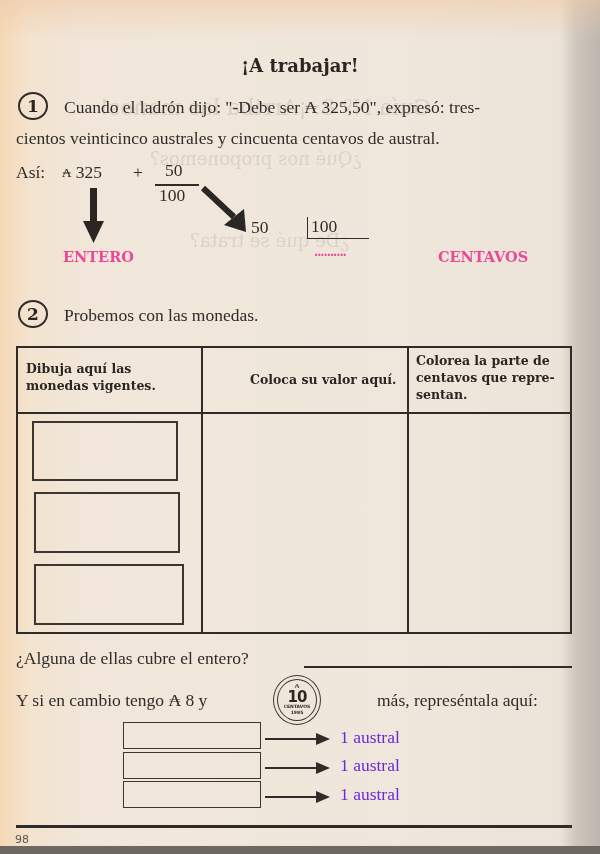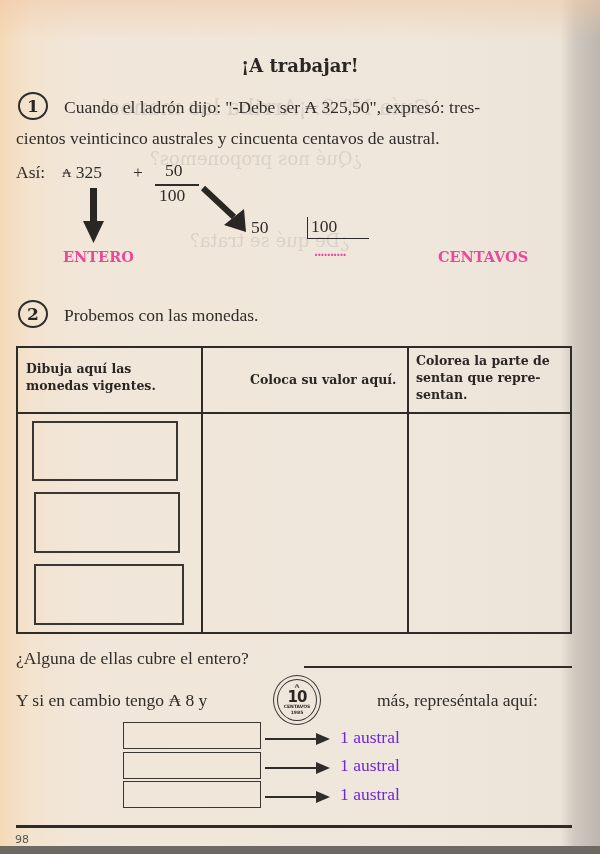--- a/index.html
+++ b/index.html
@@ -151,21 +151,21 @@
 
   <div class="th-text" style="left:8px;top:12px;">
     <div>Dibuja aquí las</div>
     <div>monedas vigentes.</div>
   </div>
   <div class="th-text" style="left:200px;top:23px;margin-left:32px;">
     <div>Coloca su valor aquí.</div>
   </div>
   <div class="th-text" style="left:398px;top:4px;width:152px;text-align:justify;">
     <div>Colorea la parte de</div>
-    <div>sentan que repre-</div>
+    <div>centavos que repre-</div>
     <div>sentan.</div>
   </div>
 
   <div class="abs" style="left:0;top:66px;width:183px;height:218px;"></div>
   <div class="abs" style="left:185px;top:66px;width:204px;height:218px;"></div>
 
   <div class="color-box" style="left:9px;top:73px;width:146px;height:60px;left:14px;"></div>
   <div class="color-box" style="left:16px;top:144px;width:146px;height:61px;"></div>
   <div class="color-box" style="left:16px;top:216px;width:150px;height:61px;"></div>
 </div>

